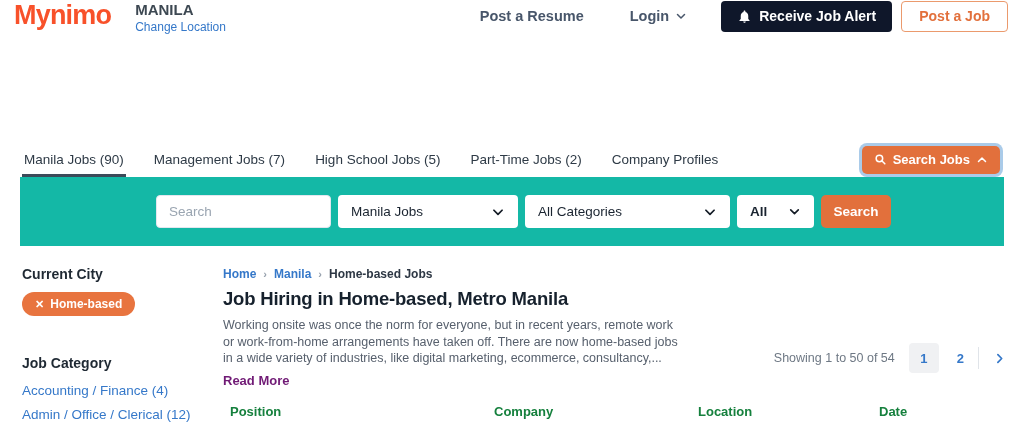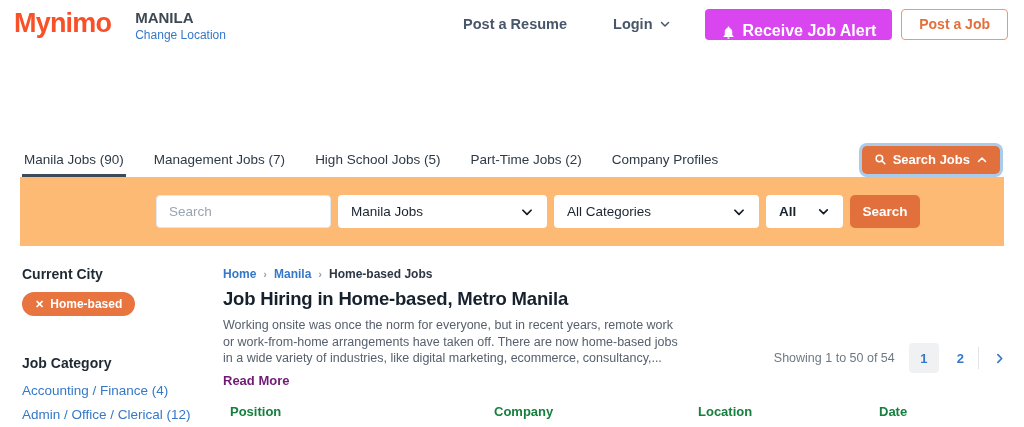--- a/index.html
+++ b/index.html
@@ -1,53 +1,53 @@
 <!DOCTYPE html>
 <html><head>
 <meta charset="utf-8">
 <style>
   * { margin:0; padding:0; box-sizing:border-box; }
   html,body { width:1024px; height:427px; overflow:hidden; background:#fff;
     font-family:"Liberation Sans", sans-serif; color:#2d3744; }
 
   
-  .header { display:flex; align-items:flex-start; padding:8px 16px 0 14px; height:46px; }
+  .header { display:flex; align-items:flex-start; padding:0 16px 0 14px; height:46px; }
   .logo { font-size:27px; font-weight:800; letter-spacing:-0.8px; color:#f8512a; line-height:30px; cursor:pointer; }
   .loc-block { margin-left:24px; padding-top:1px; }
   .loc-city { font-size:15px; font-weight:600; color:#3d4852; }
   .loc-change { font-size:12px; color:#3578c9; margin-top:2px; cursor:pointer; }
   .header-right { margin-left:auto; display:flex; align-items:center; height:32px; }
   .hdr-link { font-size:14.5px; font-weight:700; color:#48566a; cursor:pointer; }
   .post-resume { margin-right:46px; }
   .login { margin-right:34px; display:flex; align-items:center; gap:6px; }
   .btn { display:flex; align-items:center; justify-content:center; border-radius:4px;
          font-weight:700; cursor:pointer; }
-  .btn-alert { height:31px; padding:0 16px; background:#d946ef; color:#fff; font-size:16px; gap:7px; margin-right:9px;align-items:flex-end; }
+  .btn-alert { height:31px; padding:0 16px; background:#0f172a; color:#fff; font-size:14px; gap:7px; margin-right:9px; }
   .btn-postjob { height:31px; padding:0 17px; background:#fff; border:1px solid #eb9a6d; color:#e2703c; font-size:14px; }
 
   .spacer { height:96px; }
 
   
   .tabbar { display:flex; align-items:center; height:35px; padding:0 24px 0 22px; }
   .tab { position:relative; height:100%; display:flex; align-items:center; padding:0 2px;
          margin-right:26px; font-size:13.5px; color:#2e3a46; cursor:pointer; white-space:nowrap; }
   .tab.active::after { content:''; position:absolute; left:0; right:0; bottom:0; height:3px; background:#3c4a59; }
   .btn-searchjobs { margin-left:auto; height:28px; padding:0 12px; background:#e2703c; color:#fff;
          font-size:13px; border-radius:5px; gap:6px; box-shadow:0 0 0 3px #aacbe9; }
 
   
-  .filter-panel { margin:0 20px; height:69px; background:#fdba74; display:flex; align-items:center;
+  .filter-panel { margin:0 20px; height:69px; background:#14b8a6; display:flex; align-items:center;
          padding-left:136px; gap:7px; }
   .search-input { width:175px; height:33px; border:1px solid #e3e7ef; border-radius:4px;
          padding:0 12px; font-size:13.5px; color:#333; font-family:inherit; }
   .search-input::placeholder { color:#9aa5b1; }
   .select { height:33px; background:#fff; border-radius:4px; display:flex; align-items:center;
          justify-content:space-between; padding:0 13px; font-size:13.5px; font-weight:500;
          color:#1a2430; cursor:pointer; }
-  .sel-scope { width:209px; }
+  .sel-scope { width:180px; }
   .sel-cat { width:205px; }
   .sel-range { width:77px;font-weight:bold; }
   .btn-search { width:70px; height:33px; background:#e2703c; color:#fff; font-size:13.5px; border-radius:5px; }
 
   
   .content { display:flex; }
   .sidebar { width:221px; padding:20px 0 0 22px; flex-shrink:0; }
   .side-label { font-size:14px; font-weight:700; color:#1f2933; }
   .pill { display:inline-flex; align-items:center; gap:6px; margin-top:10px; background:#e8743f;
          color:#fff; font-size:12px; font-weight:700; padding:5px 13px; border-radius:13px; cursor:pointer; }

